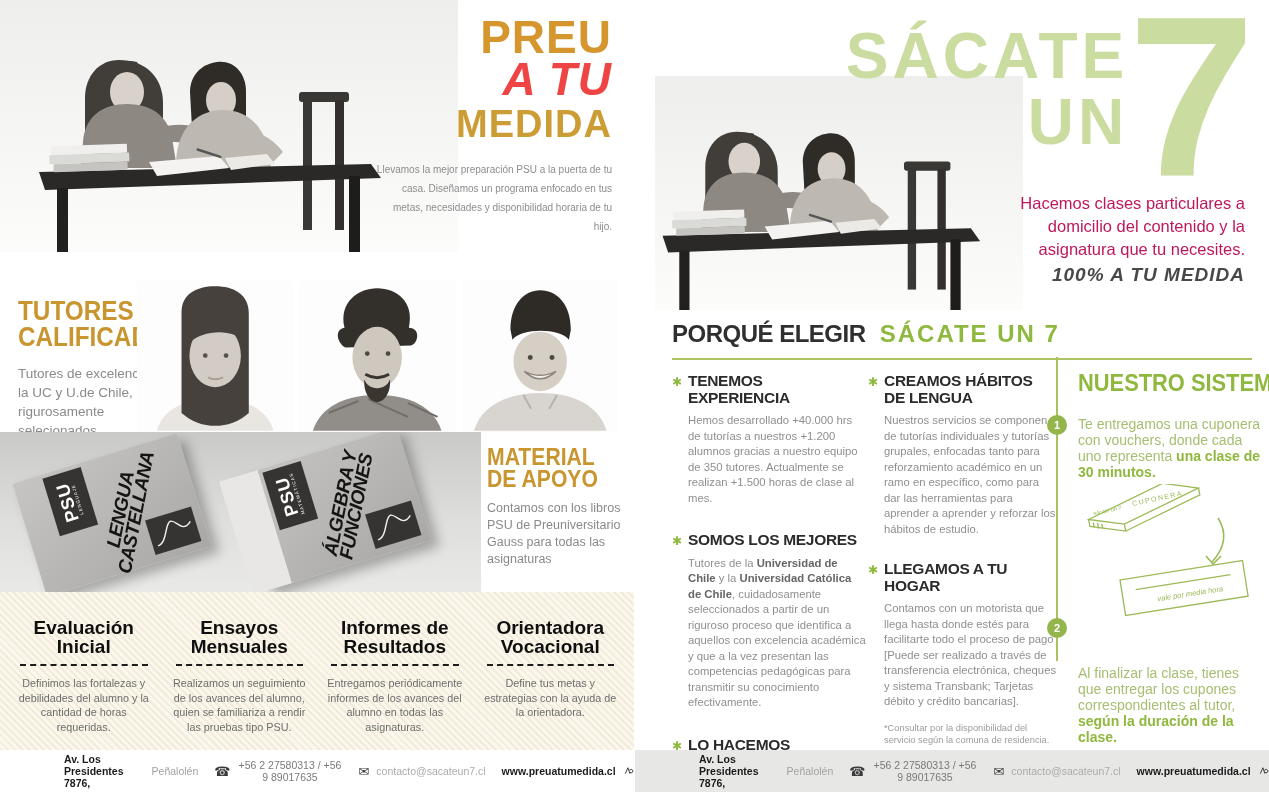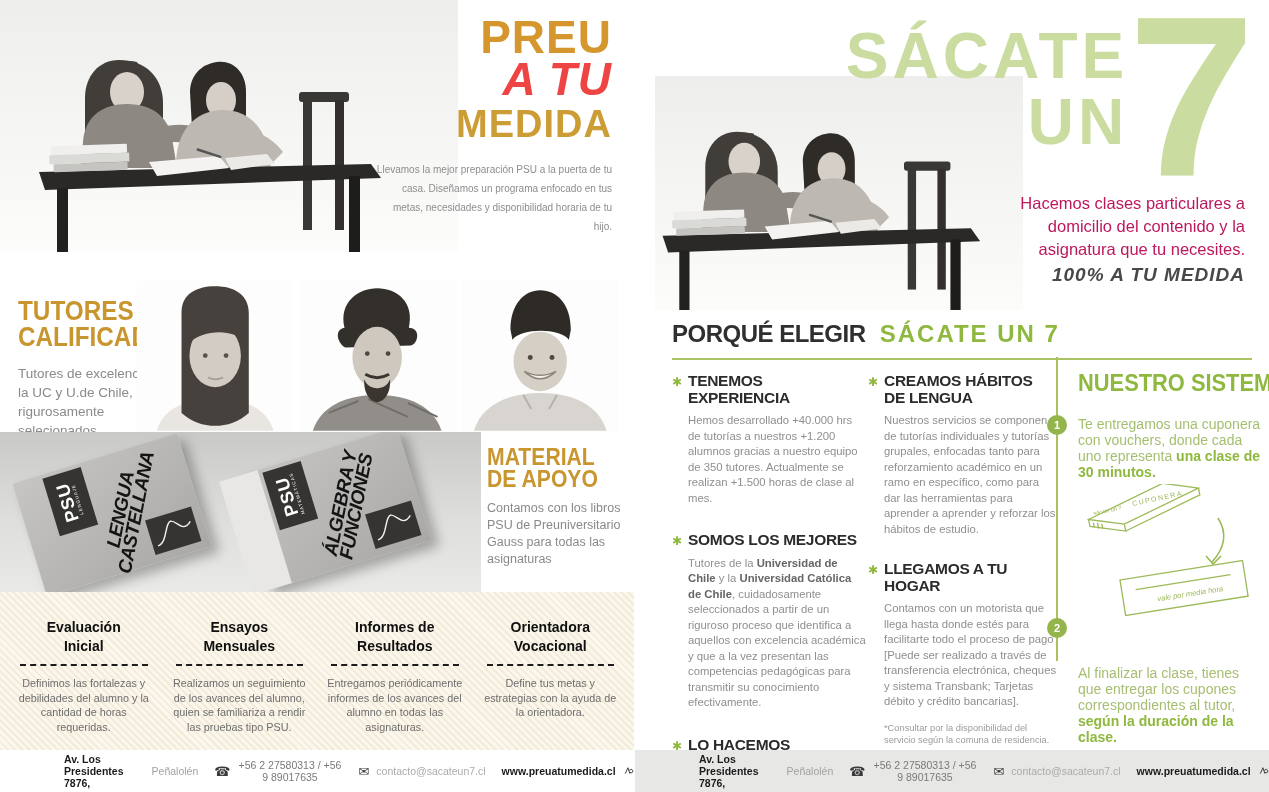--- a/index.html
+++ b/index.html
@@ -62,21 +62,21 @@
   .material { position:absolute; left:487px; top:446px; width:134px; }
   .material h2 { font-size:23px; line-height:22px; color:#c9952f; font-weight:bold;
                  transform:scaleX(.92); transform-origin:left top; white-space:nowrap; }
   .material p { margin-top:10px; font-size:12.5px; line-height:17px; color:#8a8a8a; }
 
   
   .features { position:absolute; left:0; top:592px; width:634px; height:158px;
       background:repeating-linear-gradient(45deg,#f2ebda 0 2px,#fbf7ed 2px 5px);
       display:flex; padding:26px 6px 0; }
   .feature { flex:1; text-align:center; padding:0 10px; }
-  .feature h3 { font-size:14px; line-height:19px; color:#0f0f0f; font-weight:bold; }
+  .feature h3 { font-size:19px; line-height:19px; color:#0f0f0f; font-weight:bold; }
   .feature .dash { border-bottom:2px dashed #1c1c1c; margin:8px 4px 10px; }
   .feature p { font-size:10.8px; line-height:14.5px; color:#6e6e6e; }
 
   
   .footer { position:absolute; left:0; bottom:0; width:100%; height:42px;
             display:flex; align-items:center; padding-left:64px; font-size:10.5px; color:#a2a2a2; }
   .footer-right { background:#e7e7e6; }
   .addr-bold { font-weight:bold; color:#1b1b1b; }
   .addr-city { margin-left:4px; }
   .footer .icon { margin:0 7px 0 16px; font-size:13px; color:#3a3a3a; }

